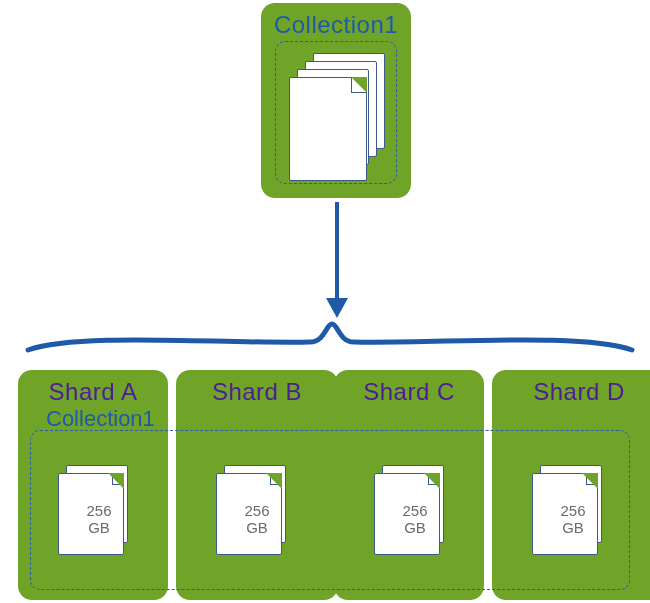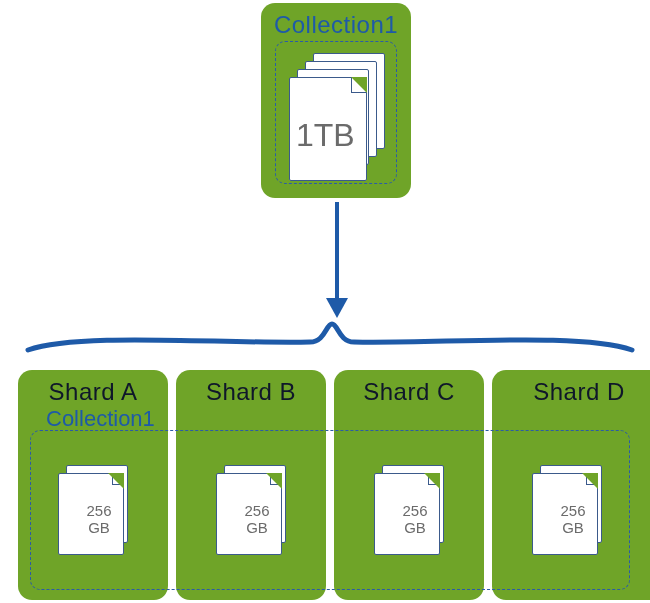--- a/index.html
+++ b/index.html
@@ -15,21 +15,21 @@
     position: absolute;
     background: #6fa428;
     border-radius: 14px;
   }
   .card-title {
     position: absolute;
     top: 8px;
     left: 0;
     right: 0;
     text-align: center;
-    color: #0f172a;
+    color: #4c1d95;
     font-size: 24px;
     font-weight: 400;
     letter-spacing: 0.5px;
   }
   
   .top-card {
     left: 261px;
     top: 3px;
     width: 150px;
     height: 195px;
@@ -126,21 +126,21 @@
     height: 40px;
   }
 
   
   .shard {
     top: 370px;
     width: 150px;
     height: 230px;
   }
   .shard-a { left: 18px; }
-  .shard-b { left: 176px; }
+  .shard-b { left: 176px; padding-left: 12px; }
   .shard-c { left: 334px; }
   .shard-d { left: 492px; padding-left: 24px; }
 
   .shard .doc-stack {
     left: 40px;
     top: 95px;
   }
 
   
   .span-dashed {
@@ -166,21 +166,20 @@
 
 <div class="card top-card">
   <div class="card-title top-title">Collection1</div>
   <div class="top-dashed"></div>
   <div class="doc-stack" style="left:28px; top:50px;">
     <div class="sheet" style="left:24px; top:0;   width:72px; height:96px;"></div>
     <div class="sheet" style="left:16px; top:8px; width:72px; height:96px;"></div>
     <div class="sheet" style="left:8px;  top:16px; width:72px; height:96px;"></div>
     <div class="sheet" style="left:0;    top:24px; width:78px; height:104px;">
       <div class="doc-corner"></div>
-      <div class="doc-size-lg">1TB</div>
     </div>
   </div>
 </div>
 
 <div class="arrow-line"></div>
 <div class="arrow-head"></div>
 
 <svg class="brace" viewBox="0 0 620 40" preserveAspectRatio="none">
   <path d="M 8 34 C 60 16, 200 28, 290 26 C 305 26, 306 8, 312 8 C 318 8, 319 26, 334 26 C 420 28, 560 16, 612 34" fill="none" stroke="#1e5aa8" stroke-width="5" stroke-linecap="round"></path>
 </svg>

